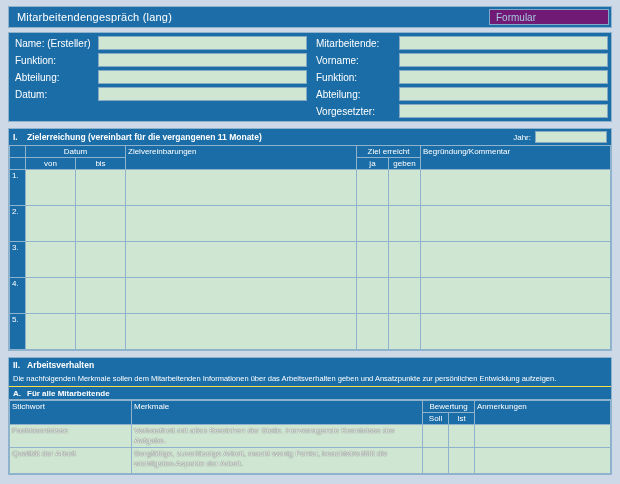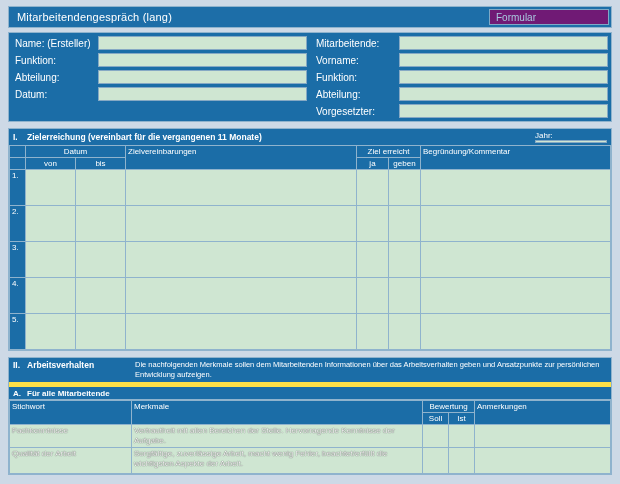--- a/index.html
+++ b/index.html
@@ -84,21 +84,21 @@
     height:16px;
     padding-left:4px;
     box-sizing:border-box;
     font-size:8.5px;
     position:relative;
   }
   .sec-num{width:14px;font-weight:bold;}
   .sec-title{font-weight:bold;}
   .jahr-wrap{
     position:absolute;right:4px;top:2px;
-    display:flex;height:12px;flex-direction:column;
+    display:flex;align-items:center;height:12px;
   }
   .jahr-lbl{font-size:8px;margin-right:4px;}
   .jahr-field{
     width:72px;height:12px;
     background:#cfe6d2;border:1px solid #86a9c4;
     box-sizing:border-box;
   }
 
   table.grid{
     width:100%;
@@ -121,22 +121,23 @@
     background:#1b6da7;
     text-align:left;
     font-size:8px;
     color:#ffffff;
     width:16px;
   }
 
   
   .sec2-head{
     display:flex;
-    border-bottom:5px solid #fde047;
+    border-bottom:1px solid #fde047;
     min-height:22px;
+    flex-direction:column;
   }
   .sec2-left{
     width:122px;
     display:flex;
     padding:2px 0 2px 4px;
     box-sizing:border-box;
     font-size:8.5px;
     font-weight:bold;
   }
   .sec2-left .sec-num{width:14px;}

